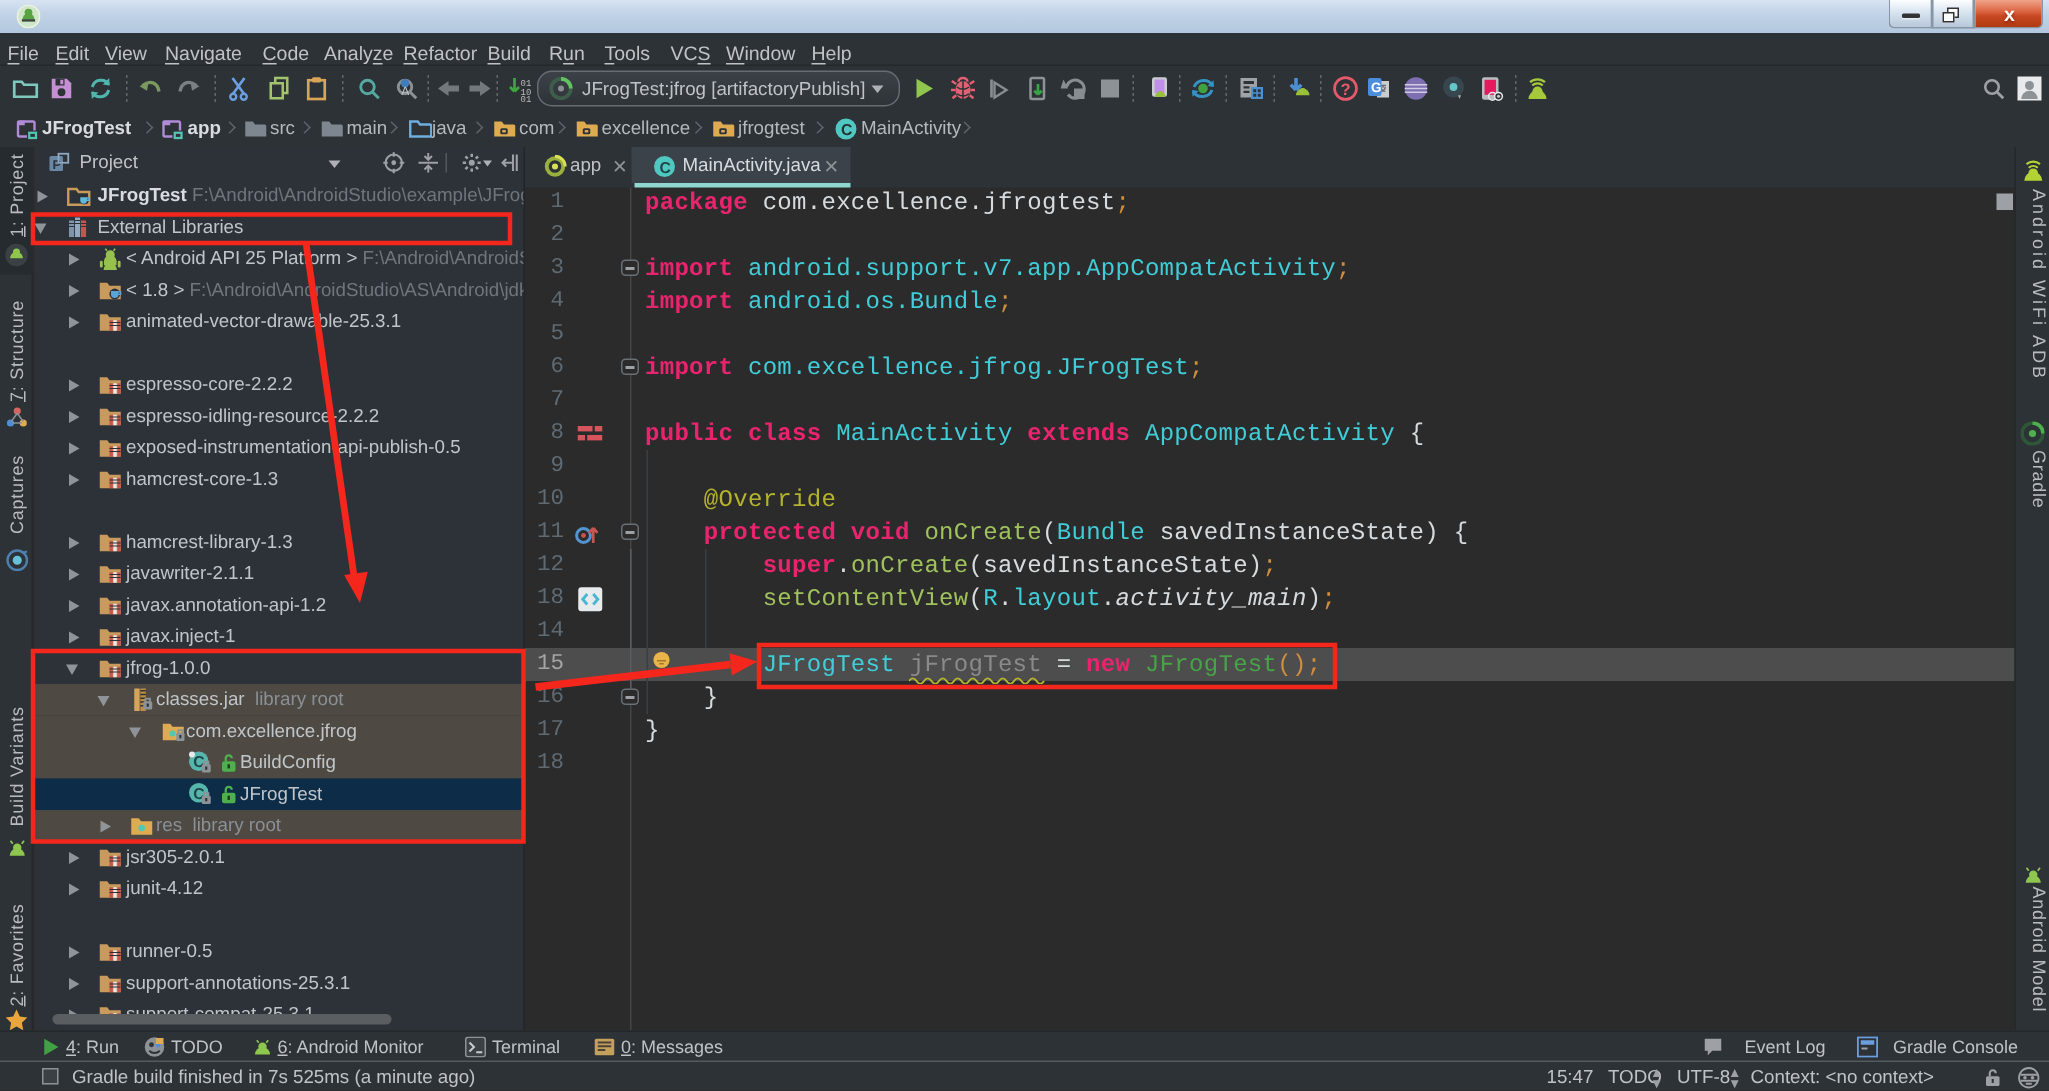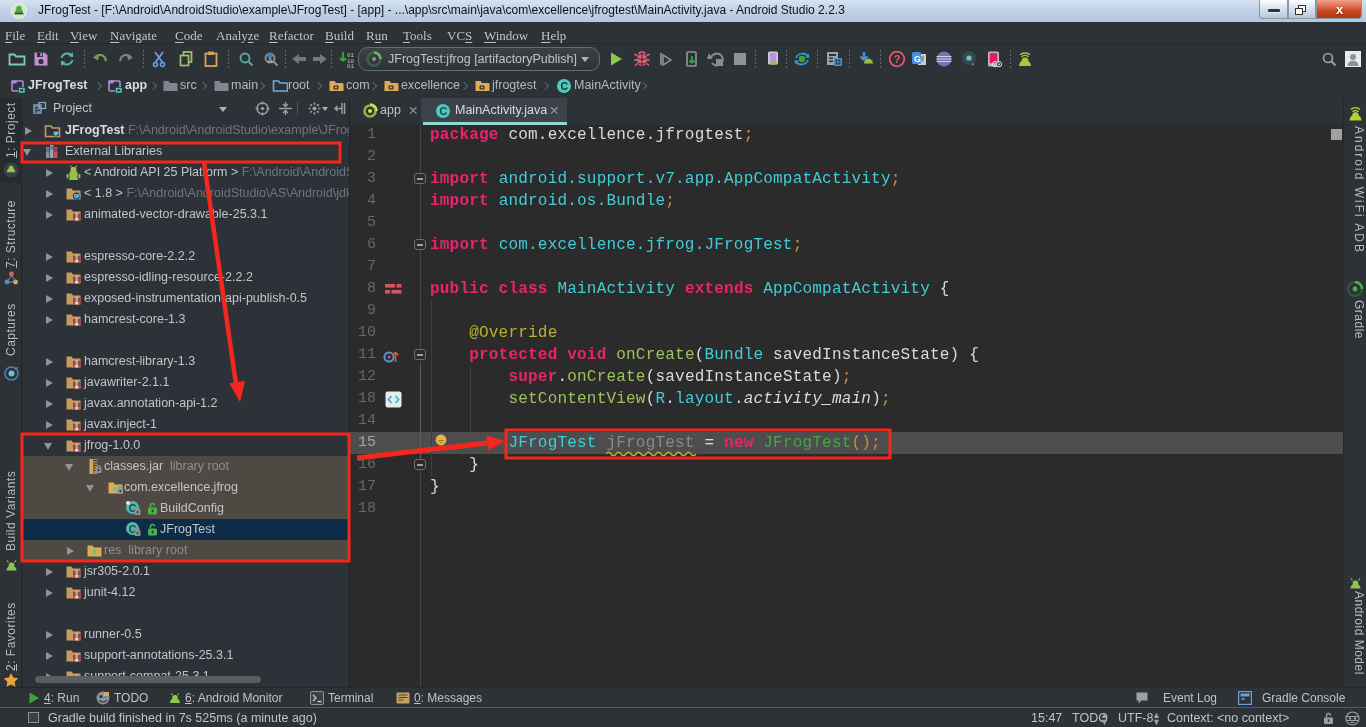--- a/index.html
+++ b/index.html
@@ -9,21 +9,21 @@
   .abs { position:absolute; }
   
   #titlebar { left:0; top:0; width:1366px; height:22px;
     background:linear-gradient(#d7e3f2,#c0d2e6 45%,#b3c8df); color:#000;
     font-size:12px; }
   #titletext { left:38px; top:3px; white-space:nowrap; color:#101010; }
   .winbtn { top:0; height:19px; border:1px solid #8795a5; border-top:none; }
   
   #menubar { left:0; top:22px; width:1366px; height:22px; background:#2d3237;
     color:#c0c3c6; font-size:13px; border-bottom:1px solid #26292c;}
-  #menubar span { position:absolute; top:6px;font-family:Liberation Serif, serif; }
+  #menubar span { position:absolute; top:6px; }
   #menubar u { text-decoration:underline; text-underline-offset:2px;}
   
   #toolbar { left:0; top:44px; width:1366px; height:30px; background:#2d3237; }
   .tsep { position:absolute; top:6px; width:1px; height:18px;
     background:repeating-linear-gradient(#60666c 0 2px, transparent 2px 4px); }
   .ticon { position:absolute; top:6px; width:18px; height:18px; }
   
   #crumbs { left:0; top:74px; width:1366px; height:24px; background:#2d3237;
     color:#b4b9bd; font-size:12.5px; }
   #crumbs .ci { position:absolute; top:4px; width:16px; height:16px; }
@@ -61,21 +61,20 @@
 <div id="app">
 
 <div class="abs" id="titlebar">
   <svg class="abs" style="left:11px;top:3px" width="16" height="16" viewBox="0 0 16 16">
     <circle cx="8" cy="8" r="8" fill="#e8f2e0"></circle>
         <circle cx="8" cy="8" r="7" fill="#cfe6c8"></circle>
     <path d="M4 10a4 4 0 0 1 8 0z" fill="#57a33f"></path>
         <circle cx="8" cy="5.4" r="2.6" fill="#57a33f"></circle>
     <rect x="3.6" y="9.8" width="8.8" height="1.6" fill="#3c4740"></rect>
   </svg>
-  <div class="abs" id="titletext">JFrogTest - [F:\Android\AndroidStudio\example\JFrogTest] - [app] - ...\app\src\main\java\com\excellence\jfrogtest\MainActivity.java - Android Studio 2.2.3</div>
   <div class="abs winbtn" style="left:1259px;width:29px;background:linear-gradient(#fdfeff,#d8e4f0 45%,#b8c8da);border-radius:0 0 0 4px;">
      <div class="abs" style="left:8px;top:9px;width:12px;height:3px;background:#333;border-radius:1px;box-shadow:0 1px 0 #fff8"></div>
       </div>
   <div class="abs winbtn" style="left:1288px;width:28px;background:linear-gradient(#fdfeff,#d8e4f0 45%,#b8c8da);">
      <div class="abs" style="left:9px;top:5px;width:8px;height:7px;border:1.5px solid #333;background:#f8fafc"></div>
      <div class="abs" style="left:6px;top:8px;width:8px;height:7px;border:1.5px solid #333;background:#f8fafc"></div>
       </div>
   <div class="abs winbtn" style="left:1316px;width:46px;background:linear-gradient(#f0a38b,#dd6845 40%,#c64722 60%,#b13a10);border-radius:0 0 4px 0;">
      <div class="abs" style="left:19px;top:2px;color:#fff;font-weight:bold;font-size:13px;text-shadow:0 1px 2px #7008;">x</div>
       </div>
@@ -292,21 +291,21 @@
   <div class="ct" style="left:180px">src</div>
   <div class="sep" style="left:200px"><span class="chev"></span></div>
   <svg class="ci" style="left:213px" viewBox="0 0 16 16">
         <path d="M1.5 3h5l1.5 2h6.5a1 1 0 0 1 1 1v7h-14z" fill="#7e8790"></path>
       </svg>
   <div class="ct" style="left:231px">main</div>
   <div class="sep" style="left:258px"><span class="chev"></span></div>
   <svg class="ci" style="left:272px" viewBox="0 0 16 16">
         <path d="M1.5 3h5l1.5 2h6.5a1 1 0 0 1 1 1v7h-14z" fill="none" stroke="#6eaede" stroke-width="1.6"></path>
       </svg>
-  <div class="ct" style="left:288px">root</div>
+  <div class="ct" style="left:288px">java</div>
   <div class="sep" style="left:315px"><span class="chev"></span></div>
   <svg class="ci" style="left:328px" viewBox="0 0 16 16">
         <path d="M1.5 3h5l1.5 2h6.5a1 1 0 0 1 1 1v7h-14z" fill="#deab53"></path>
         <rect x="5.5" y="7.5" width="5" height="4" rx="1" fill="#2d3237"></rect>
         <rect x="6.8" y="8.7" width="2.4" height="1.6" fill="#deab53"></rect>
       </svg>
   <div class="ct" style="left:346px">com</div>
   <div class="sep" style="left:370px"><span class="chev"></span></div>
   <svg class="ci" style="left:383px" viewBox="0 0 16 16">
         <path d="M1.5 3h5l1.5 2h6.5a1 1 0 0 1 1 1v7h-14z" fill="#deab53"></path>

